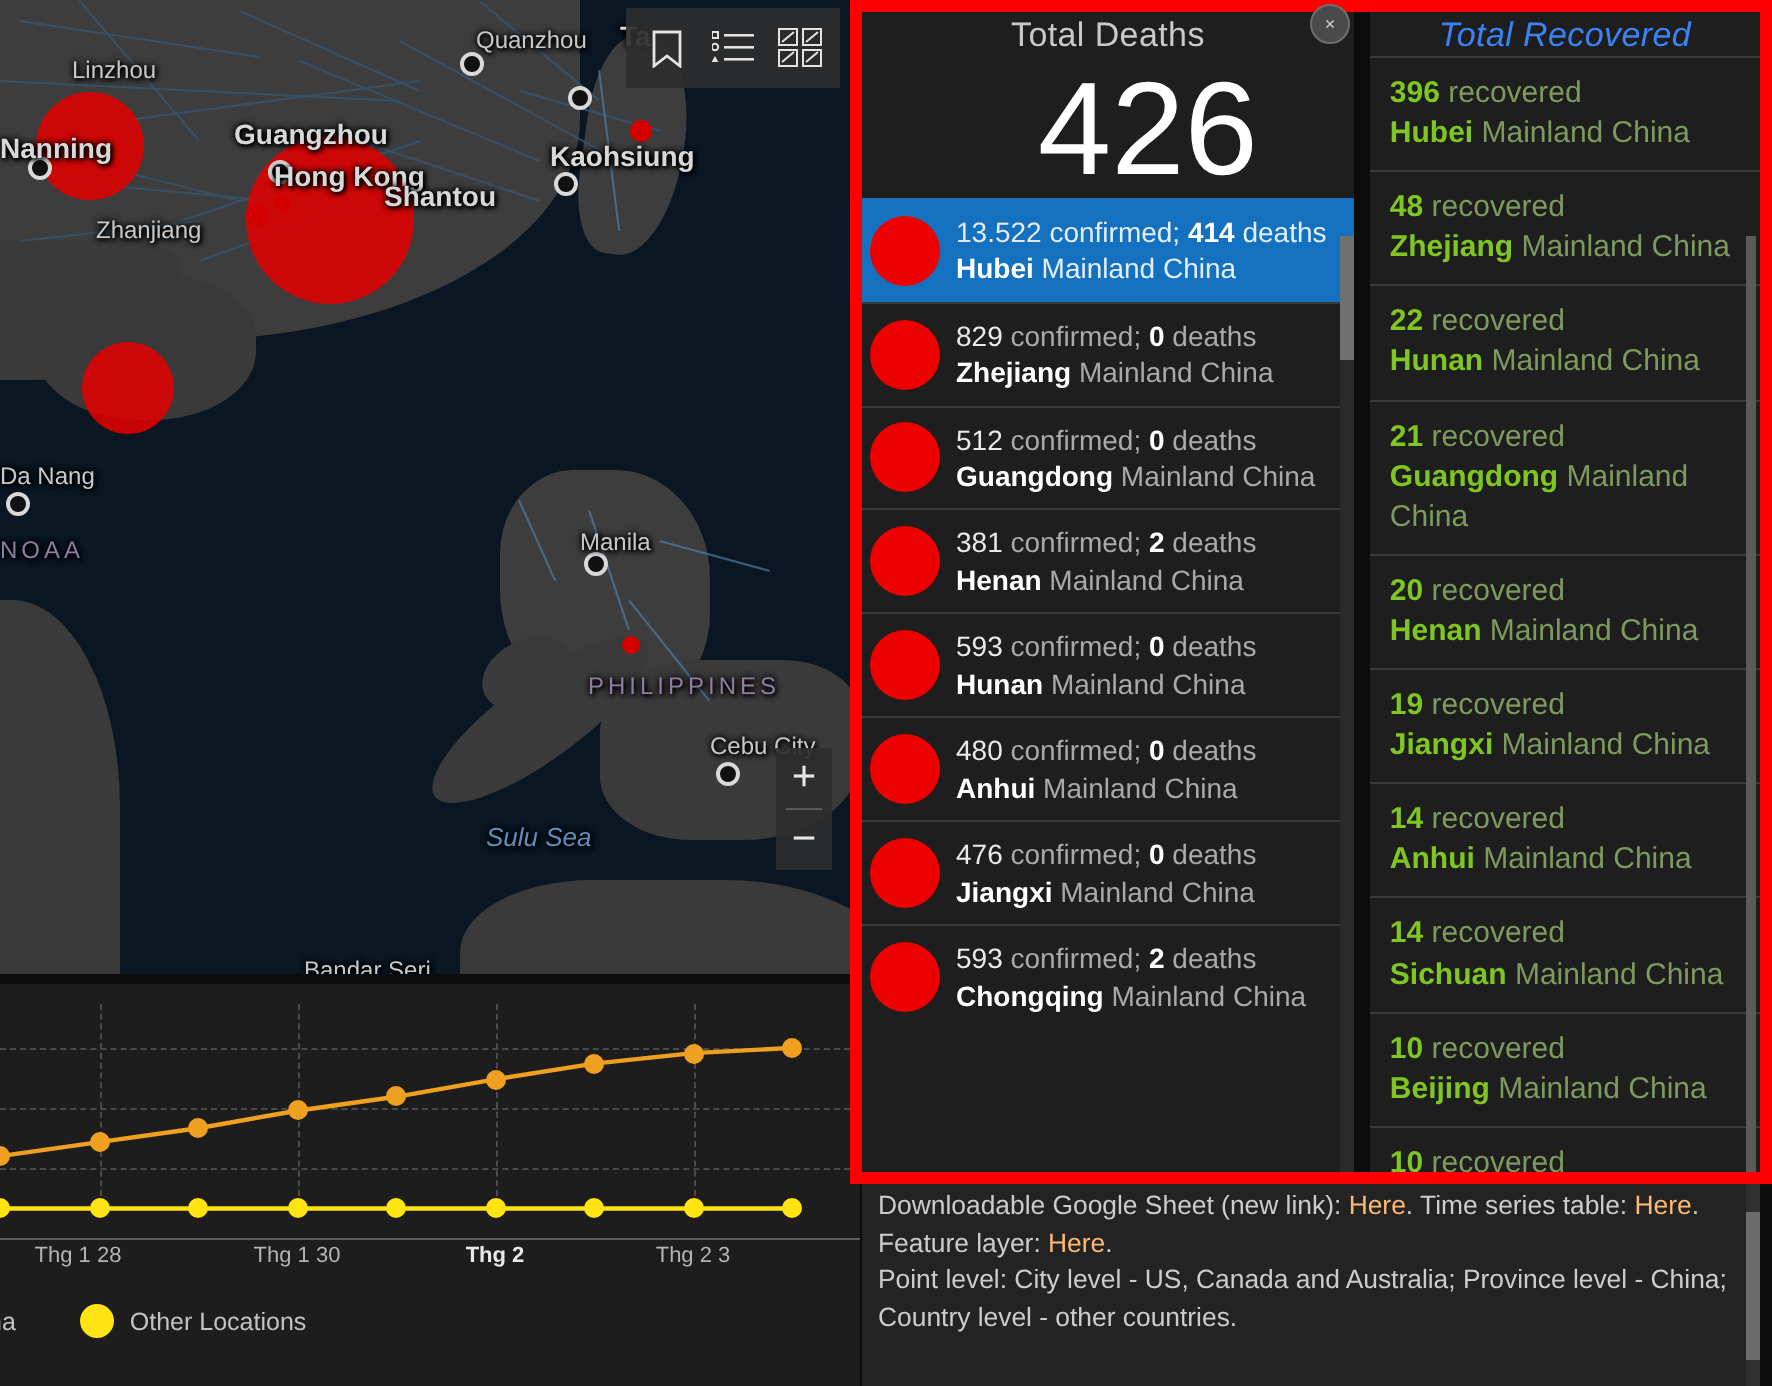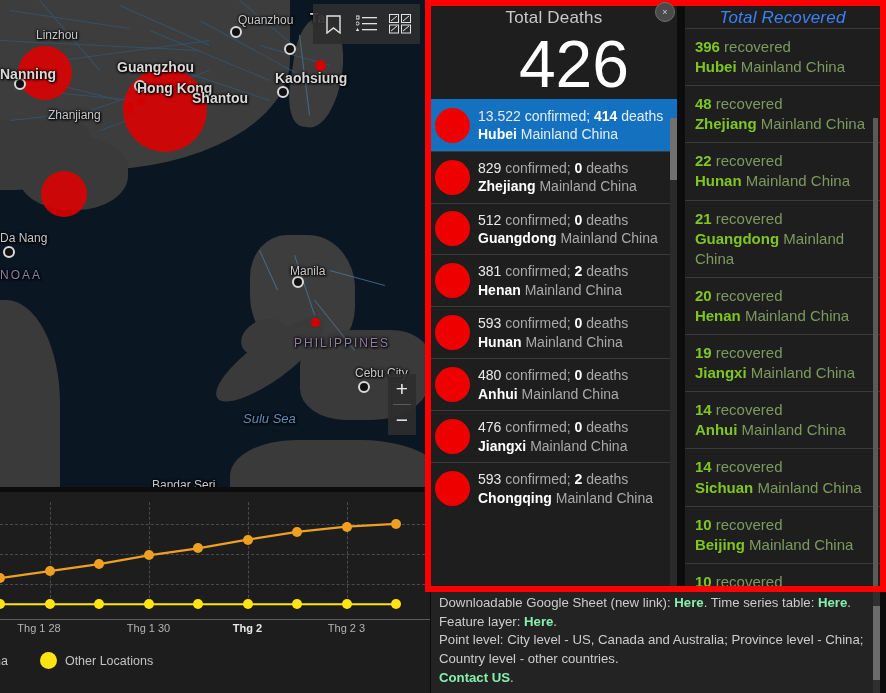--- a/index.html
+++ b/index.html
@@ -96,21 +96,21 @@
   .vscroll{position:absolute;right:0;top:0;width:7px;background:#2a2a2a;}
   .vthumb{position:absolute;left:0;width:7px;background:#707070;}
 
   #close-btn{position:absolute;left:655px;top:2px;width:18px;height:18px;border-radius:50%;
      background:#4a4a4a;border:1px solid #6e6e6e;display:flex;align-items:center;justify-content:center;
      color:#cfcfcf;font-size:9px;z-index:60;cursor:pointer;}
 
   
   #footer{position:absolute;left:431px;top:592px;width:449px;height:101px;background:#232323;
      color:#cccccc;font-size:13.2px;line-height:1.42;padding:2px 6px 0 8px;box-sizing:border-box;overflow:hidden;}
-  #footer a{color:#86efac;text-decoration:none;font-weight:bold;}
+  #footer a{color:#fdba74;text-decoration:none;}
   .fscroll{position:absolute;right:0;top:0;width:7px;height:101px;background:#2f2f2f;}
   .fthumb{position:absolute;right:0;top:14px;width:7px;height:74px;background:#6b6b6b;}
 </style>
 </head>
 <body>
 
 <div id="root">
 
   <div id="map">
     <div class="sea"></div>
@@ -366,21 +366,18 @@
 
   <div id="close-btn">×</div>
 
   <div id="redframe"></div>
 
   <div id="footer">
     <div>
       <span>Downloadable Google Sheet (new link): </span><a href="#">Here</a><span>. Time series table: </span><a href="#">Here</a><span>. Feature layer: </span><a href="#">Here</a><span>.</span>
     </div>
     <div>Point level: City level - US, Canada and Australia; Province level - China; Country level - other countries.</div>
-    <div>
-      <a href="#">Contact US</a><span>.</span>
-    </div>
     <div class="fscroll">
       <div class="fthumb"></div>
     </div>
   </div>
 
 </div>
 
 </body></html>

